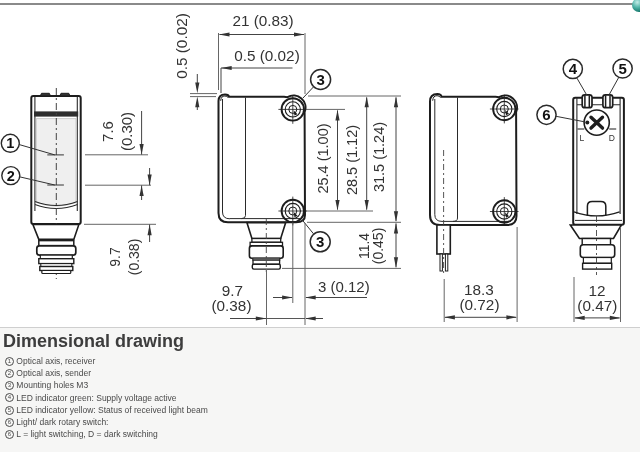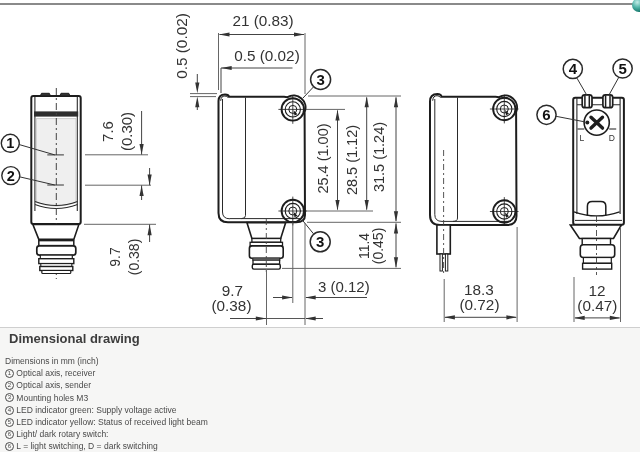--- a/index.html
+++ b/index.html
@@ -391,24 +391,23 @@
 <path d="M574 317.9 L584.7 315.8 L584.7 320 Z" fill="#333" stroke="none"></path>
 <path d="M620.5 317.9 L609.8 315.8 L609.8 320 Z" fill="#333" stroke="none"></path>
 </g>
 
 <text x="597" y="295.5" font-size="15.3" fill="#333" text-anchor="middle" font-family="Liberation Sans">12</text>
 <text x="597.3" y="310.5" font-size="15.3" fill="#333" text-anchor="middle" font-family="Liberation Sans">(0.47)</text>
 </svg>
 
 <div style="position:absolute;left:0;top:327px;width:640px;height:125px;background:#f6f6f5;border-top:1px solid #cfcfcf;">
 
-  <div style="position:absolute;left:9px;top:3px;font-size:13px;font-weight:bold;color:#3d3d3d;">Dimensional drawing</div>
+  <div style="position:absolute;left:3px;top:3px;font-size:18px;font-weight:bold;color:#3d3d3d;">Dimensional drawing</div>
 
   <div style="position:absolute;left:5px;top:27px;font-size:8.5px;color:#4a4a4a;line-height:12.2px;white-space:nowrap;">
-    <div>Dimensions in mm (inch)</div>
     <div><span class="c">1</span> Optical axis, receiver</div>
     <div><span class="c">2</span> Optical axis, sender</div>
     <div><span class="c">3</span> Mounting holes M3</div>
     <div><span class="c">4</span> LED indicator green: Supply voltage active</div>
     <div><span class="c">5</span> LED indicator yellow: Status of received light beam</div>
     <div><span class="c">6</span> Light/ dark rotary switch:</div>
     <div><span class="c">6</span> L = light switching, D = dark switching</div>
   </div>
 </div>
 </div>

